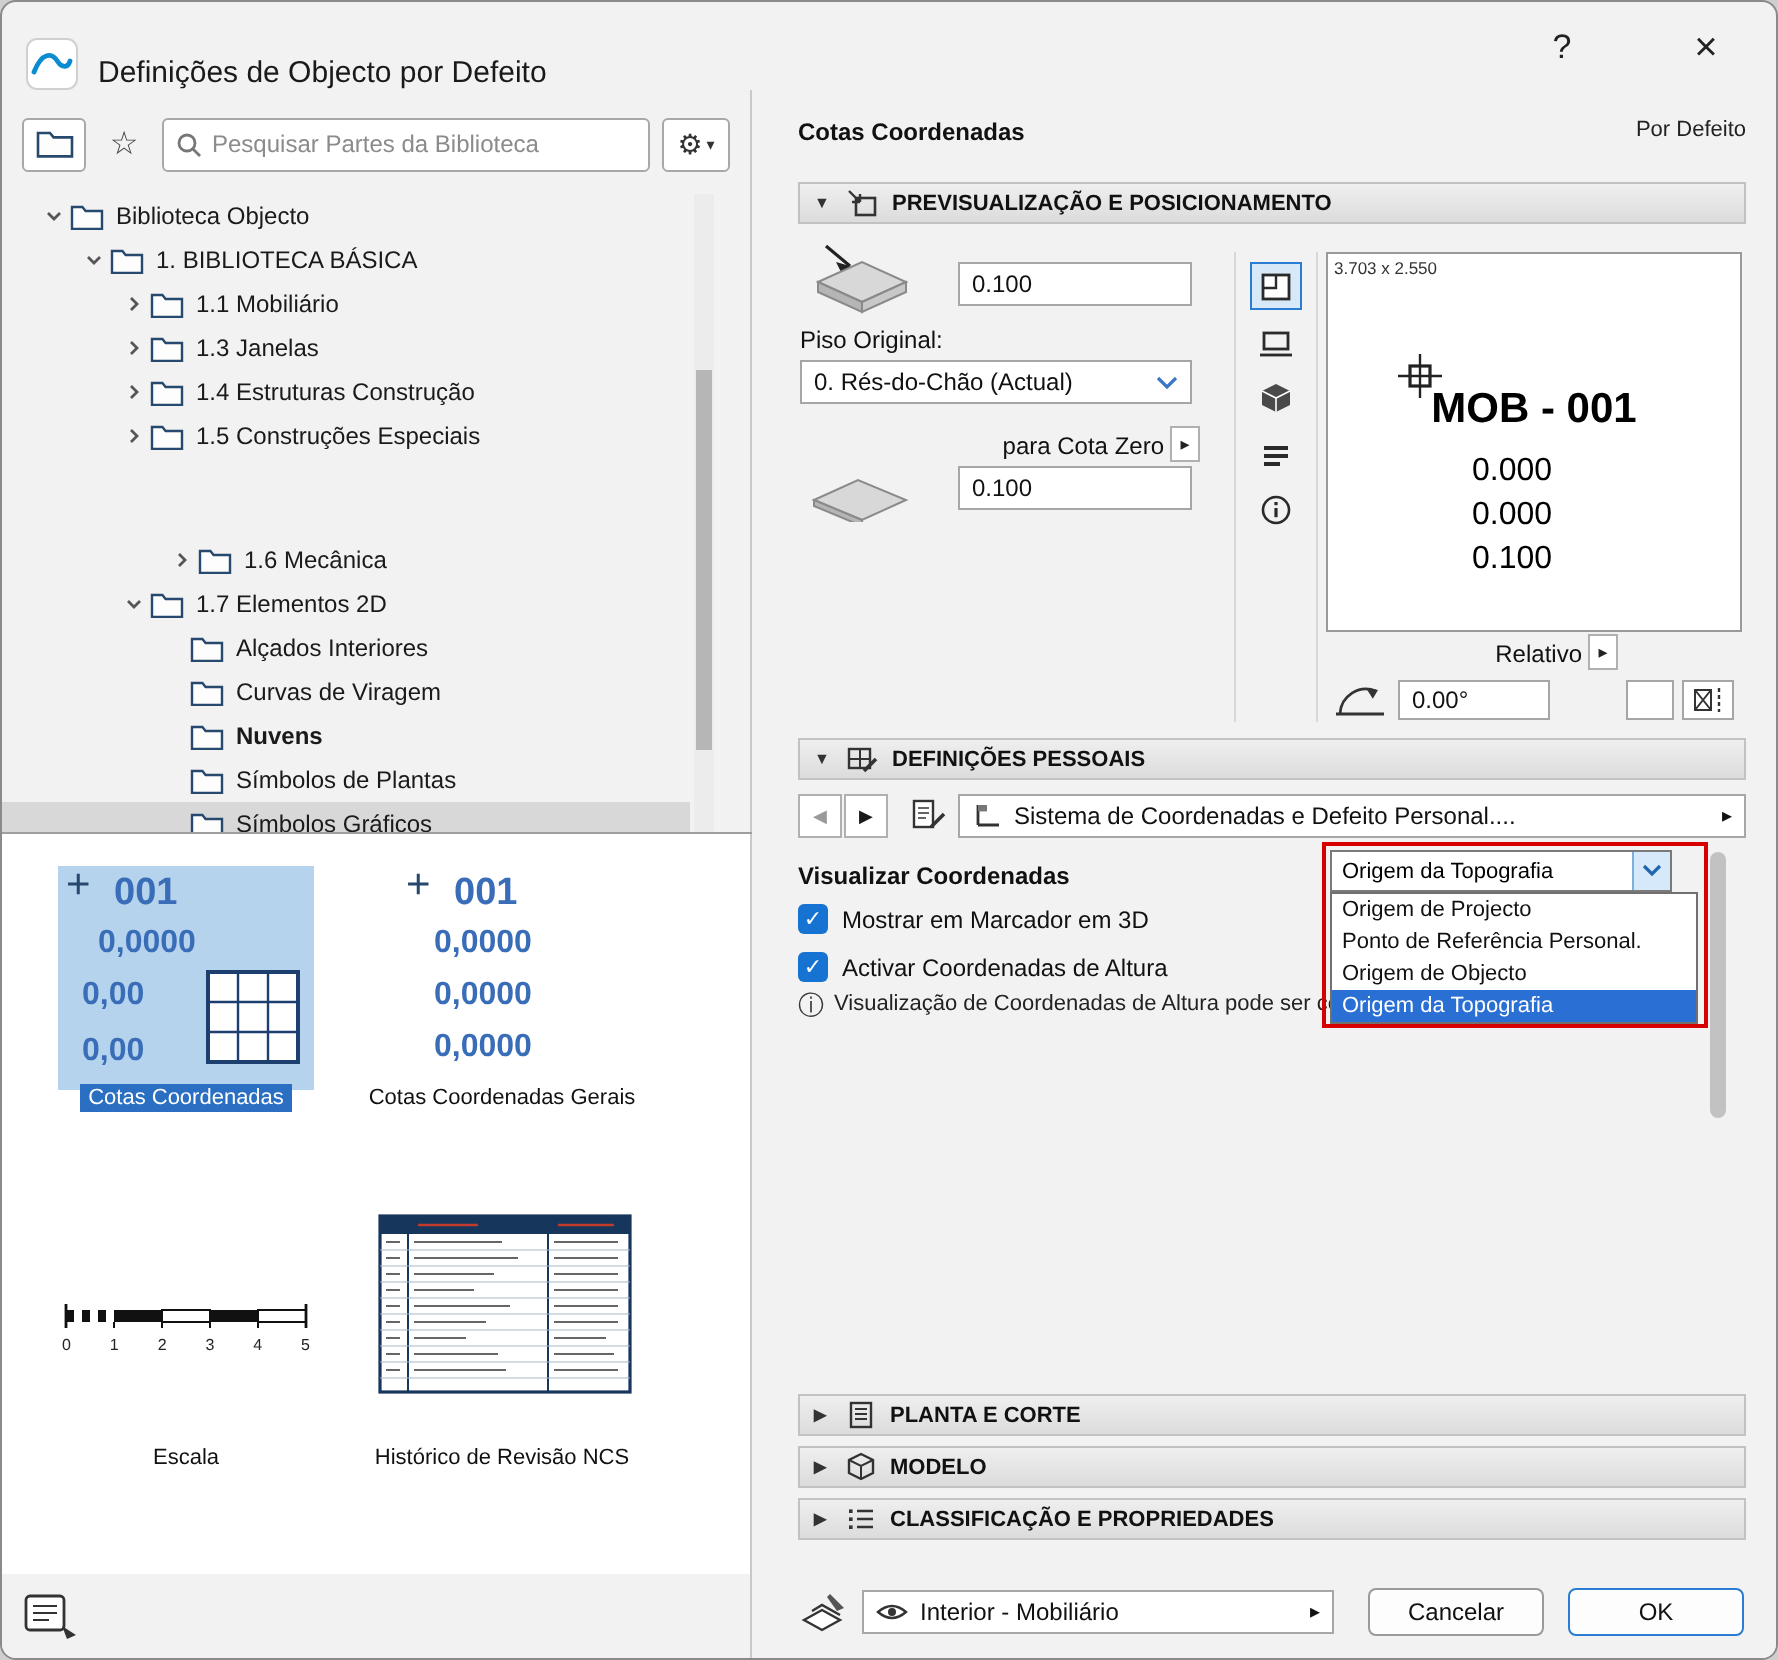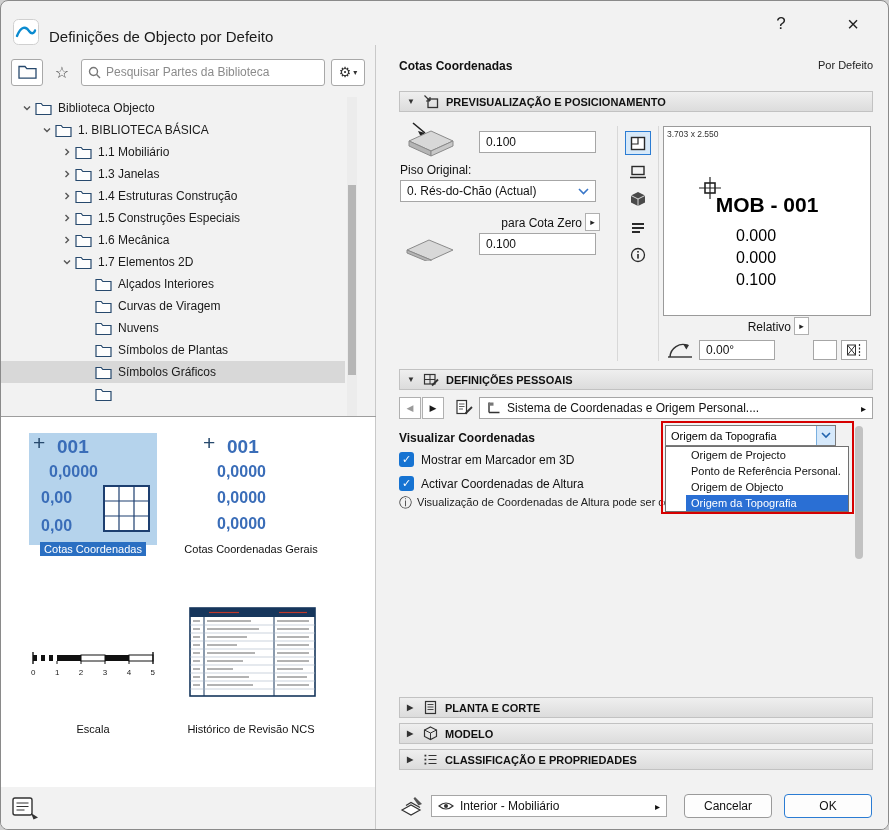--- a/index.html
+++ b/index.html
@@ -98,21 +98,21 @@
   .info-row { position:absolute; left:22px; top:451px; width:472px; display:flex; gap:5px; align-items:flex-start; }
   .info-ic { font-size:13px; color:#3a3a3a; line-height:13px; }
   .info-txt { font-size:11px; color:#222; }
 
   .origin-dd { position:absolute; left:288px; top:380px; width:171px; height:21px; background:#fff;
                border:1px solid #7a7a7a; display:flex; align-items:center; z-index:9; cursor:pointer; }
   .origin-dd .txt { flex:1; font-size:11px; padding-left:5px; white-space:nowrap; overflow:hidden; }
   .origin-dd .chv { width:19px; height:100%; background:#d6e9fb; border-left:1px solid #7ab0e0;
                     display:flex; align-items:center; justify-content:center; }
   .origin-list { position:absolute; left:288px; top:401px; width:184px; background:#fff;
-                 border:1px solid #707070; z-index:9;padding-left:20px; }
+                 border:1px solid #707070; z-index:9; }
   .dd-option { height:16px; line-height:16px; font-size:11px; color:#111; padding-left:5px; cursor:pointer;
                white-space:nowrap; overflow:hidden; }
   .dd-option.selected { background:#2a6fd4; color:#fff; }
   .red-rect { position:absolute; left:284px; top:376px; width:193px; height:93px; border:2px solid #d60000;
               z-index:10; pointer-events:none; }
 
   .rp-scroll { position:absolute; left:478px; top:381px; width:8px; height:133px; background:#c2c2c2;
                border-radius:4px; cursor:pointer; }
 
   .footer-btn { position:absolute; top:749px; width:88px; height:24px; background:#fdfdfd;
@@ -236,21 +236,21 @@
               <polyline points="3.5,2 6.5,5 3.5,8" fill="none" stroke="#555" stroke-width="1.4"></polyline>
             </svg>
           </span>
           <span class="ficon">
             <svg width="17" height="13" viewBox="0 0 17 13">
               <path d="M1 1.5h5.2l1.6 2H16v9H1z" fill="#fdfdfd" stroke="#27496d" stroke-width="1.2"></path>
             </svg>
           </span>
           <span class="tlabel">1.5 Construções Especiais</span>
         </div>
-        <div class="tree-row" style="padding-left: 58px;">
+        <div class="tree-row" style="padding-left: 82px; margin-top: 40px;">
           <span class="chev">
             <svg width="10" height="10" viewBox="0 0 10 10">
               <polyline points="3.5,2 6.5,5 3.5,8" fill="none" stroke="#555" stroke-width="1.4"></polyline>
             </svg>
           </span>
           <span class="ficon">
             <svg width="17" height="13" viewBox="0 0 17 13">
               <path d="M1 1.5h5.2l1.6 2H16v9H1z" fill="#fdfdfd" stroke="#27496d" stroke-width="1.2"></path>
             </svg>
           </span>
@@ -280,21 +280,21 @@
         </div>
         <div class="tree-row" style="padding-left: 78px;">
           <span class="chev"></span>
           <span class="ficon">
             <svg width="17" height="13" viewBox="0 0 17 13">
               <path d="M1 1.5h5.2l1.6 2H16v9H1z" fill="#fdfdfd" stroke="#27496d" stroke-width="1.2"></path>
             </svg>
           </span>
           <span class="tlabel">Curvas de Viragem</span>
         </div>
-        <div class="tree-row" style="padding-left: 78px;">
+        <div class="tree-row" style="padding-left: 78px; font-weight: bold;">
           <span class="chev"></span>
           <span class="ficon">
             <svg width="17" height="13" viewBox="0 0 17 13">
               <path d="M1 1.5h5.2l1.6 2H16v9H1z" fill="#fdfdfd" stroke="#27496d" stroke-width="1.2"></path>
             </svg>
           </span>
           <span class="tlabel">Nuvens</span>
         </div>
         <div class="tree-row" style="padding-left: 78px;">
           <span class="chev"></span>
@@ -604,21 +604,21 @@
           <path d="M10.5 14.5 L17 8" stroke="#333" stroke-width="1.8"></path>
         </svg>
     </span>
     <div class="dropdown" style="left:102px; top:352px; width:394px; height:22px;">
       <span>
           <svg width="15" height="14" viewBox="0 0 15 14">
             <path d="M3 1.5 V11.5 M3 11.5 H13.5" fill="none" stroke="#333" stroke-width="1.4"></path>
             <path d="M3 1.5 h4.5 v3.2 H3 z" fill="#777"></path>
           </svg>
         </span>
-      <span class="dd-text">Sistema de Coordenadas e Origem Personal....</span>
+      <span class="dd-text">Sistema de Coordenadas e Defeito Personal....</span>
       <span style="font-size:10px;">▸</span>
     </div>
 
     <span class="lbl" style="left:22px; top:386px; font-weight:bold;">Visualizar Coordenadas</span>
 
     <div class="cb-row" style="top:407px;">
       <span class="cb">✓</span>
       <span class="cb-label">Mostrar em Marcador em 3D</span>
     </div>
     <div class="cb-row" style="top:431px;">

